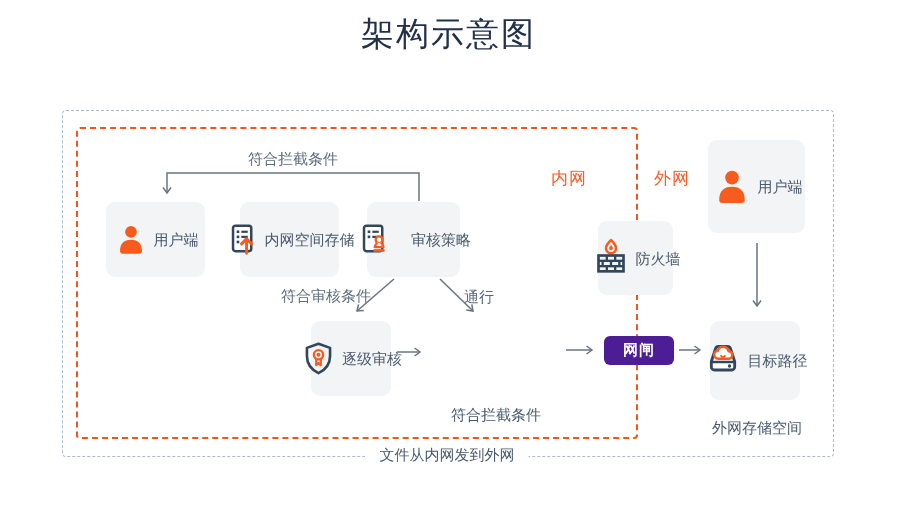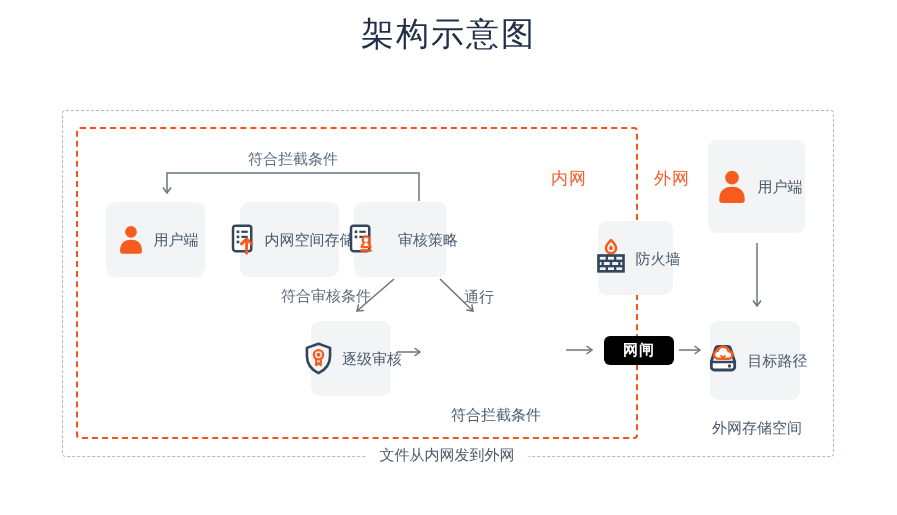--- a/index.html
+++ b/index.html
@@ -81,21 +81,21 @@
     position: absolute;
     font-size: 15px;
     color: #4a5a6e;
     white-space: nowrap;
     z-index: 2;
   }
   .gateway-btn {
     position: absolute;
     left: 604px; top: 336px;
     width: 70px; height: 29px;
-    background: #000000;
+    background: #4c1d95;
     border-radius: 6px;
     color: #ffffff;
     font-size: 15px;
     font-weight: bold;
     display: flex;
     align-items: center;
     justify-content: center;
     z-index: 3;
     letter-spacing: 1px;
   }
@@ -144,21 +144,21 @@
         <line x1="11.2" y1="6.7" x2="15.6" y2="6.7" stroke="#33475c" stroke-width="1.5"></line>
         <rect x="8" y="9.3" width="1.8" height="1.8" fill="#33475c"></rect>
         <line x1="11.2" y1="10.2" x2="15.6" y2="10.2" stroke="#33475c" stroke-width="1.5"></line>
         <rect x="8" y="12.8" width="1.8" height="1.8" fill="#33475c"></rect>
         <path d="M14.8 21.5 V12 M11.3 15 L14.8 11.5 L18.3 15" fill="none" stroke="#f75c1e" stroke-width="2" stroke-linecap="round" stroke-linejoin="round"></path>
       </svg>
     </span>
     <span class="label">内网空间存储</span>
   </div>
 
-  <div class="node" style="left:354px; top:202px; width:93px; height:75px;gap:20px;">
+  <div class="node" style="left:367px; top:202px; width:93px; height:75px;gap:20px;">
     <span class="icon">
       <svg width="35" height="35" viewBox="0 0 24 24">
         <rect x="5.5" y="2.5" width="12.5" height="17.5" rx="1.6" fill="#ffffff" stroke="#33475c" stroke-width="1.7"></rect>
         <rect x="8" y="5.8" width="1.8" height="1.8" fill="#33475c"></rect>
         <line x1="11.2" y1="6.7" x2="15.6" y2="6.7" stroke="#33475c" stroke-width="1.5"></line>
         <rect x="8" y="9.3" width="1.8" height="1.8" fill="#33475c"></rect>
         <line x1="11.2" y1="10.2" x2="15.6" y2="10.2" stroke="#33475c" stroke-width="1.5"></line>
         <circle cx="15.8" cy="12.2" r="2.3" fill="#ffffff" stroke="#f75c1e" stroke-width="1.6"></circle>
         <path d="M14.2 14.3 c0 1.2 -1.4 1.4 -1.4 2.9 h6 c0 -1.5 -1.4 -1.7 -1.4 -2.9" fill="#ffffff" stroke="#f75c1e" stroke-width="1.6" stroke-linejoin="round"></path>
         <line x1="12" y1="19.5" x2="19.6" y2="19.5" stroke="#f75c1e" stroke-width="1.8"></line>

